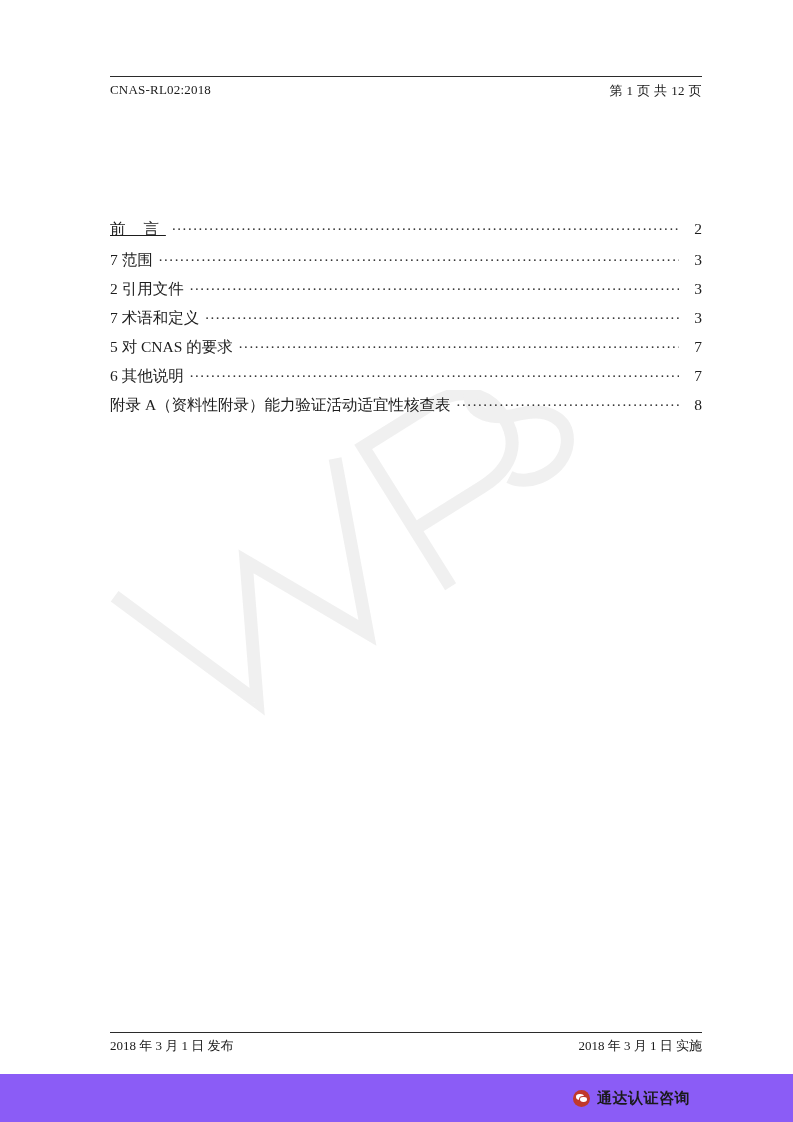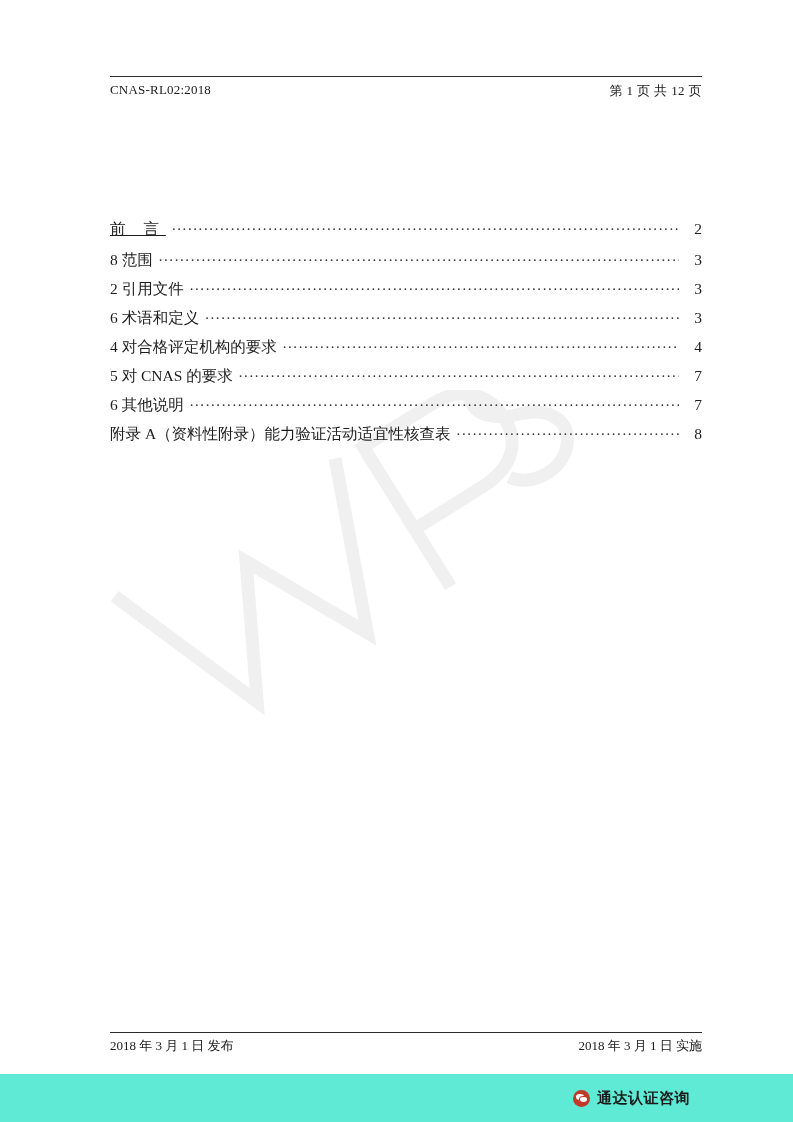--- a/index.html
+++ b/index.html
@@ -151,21 +151,21 @@
     font-family: "Liberation Serif", serif;
   }
 
   
   .banner {
     position: absolute;
     left: 0;
     top: 1074px;
     width: 793px;
     height: 48px;
-    background: #5eead4;
+    background: #8b5cf6;
     display: flex;
     align-items: center;
     justify-content: center;
     z-index: 3;
   }
   .banner-inner {
     display: flex;
     align-items: center;
     gap: 7px;
     margin-left: 470px;
@@ -229,42 +229,37 @@
 
   <div class="toc">
 
     <div class="toc-entry gap-large">
       <span class="toc-label sp-wide">前  言</span>
       <span class="toc-dots"></span>
       <span class="toc-page">2</span>
     </div>
 
     <div class="toc-entry">
-      <span class="toc-label">8  范围</span>
+      <span class="toc-label">7  范围</span>
       <span class="toc-dots"></span>
       <span class="toc-page">3</span>
     </div>
 
     <div class="toc-entry">
       <span class="toc-label">2  引用文件</span>
       <span class="toc-dots"></span>
       <span class="toc-page">3</span>
     </div>
 
     <div class="toc-entry">
-      <span class="toc-label">6  术语和定义</span>
+      <span class="toc-label">7  术语和定义</span>
       <span class="toc-dots"></span>
       <span class="toc-page">3</span>
     </div>
 
-    <div class="toc-entry">
-      <span class="toc-label">4  对合格评定机构的要求</span>
-      <span class="toc-dots"></span>
-      <span class="toc-page">4</span>
-    </div>
 
     <div class="toc-entry">
       <span class="toc-label">5  对 CNAS 的要求</span>
       <span class="toc-dots"></span>
       <span class="toc-page">7</span>
     </div>
 
     <div class="toc-entry">
       <span class="toc-label">6  其他说明</span>
       <span class="toc-dots"></span>

